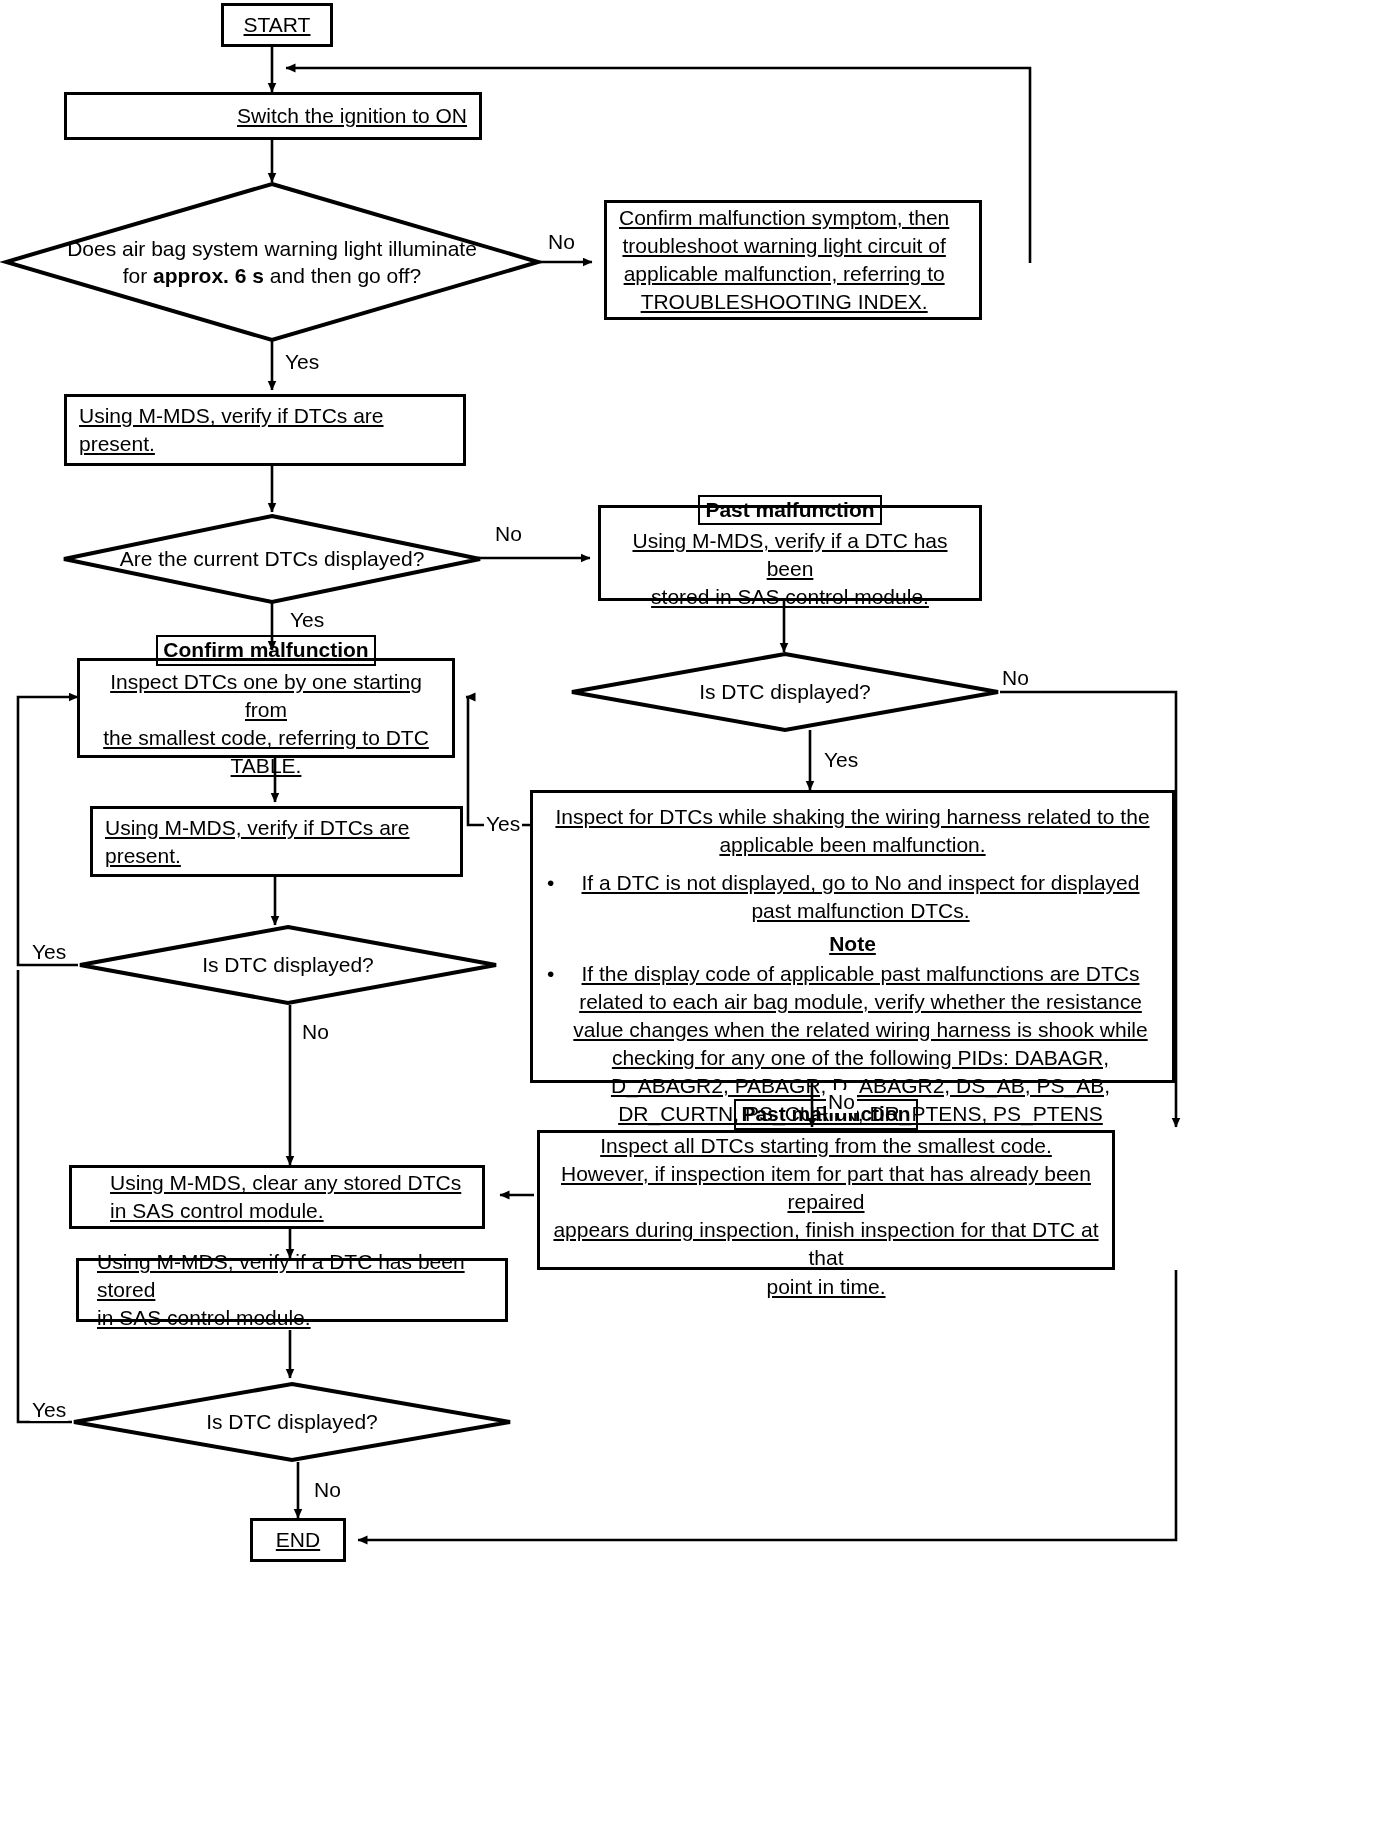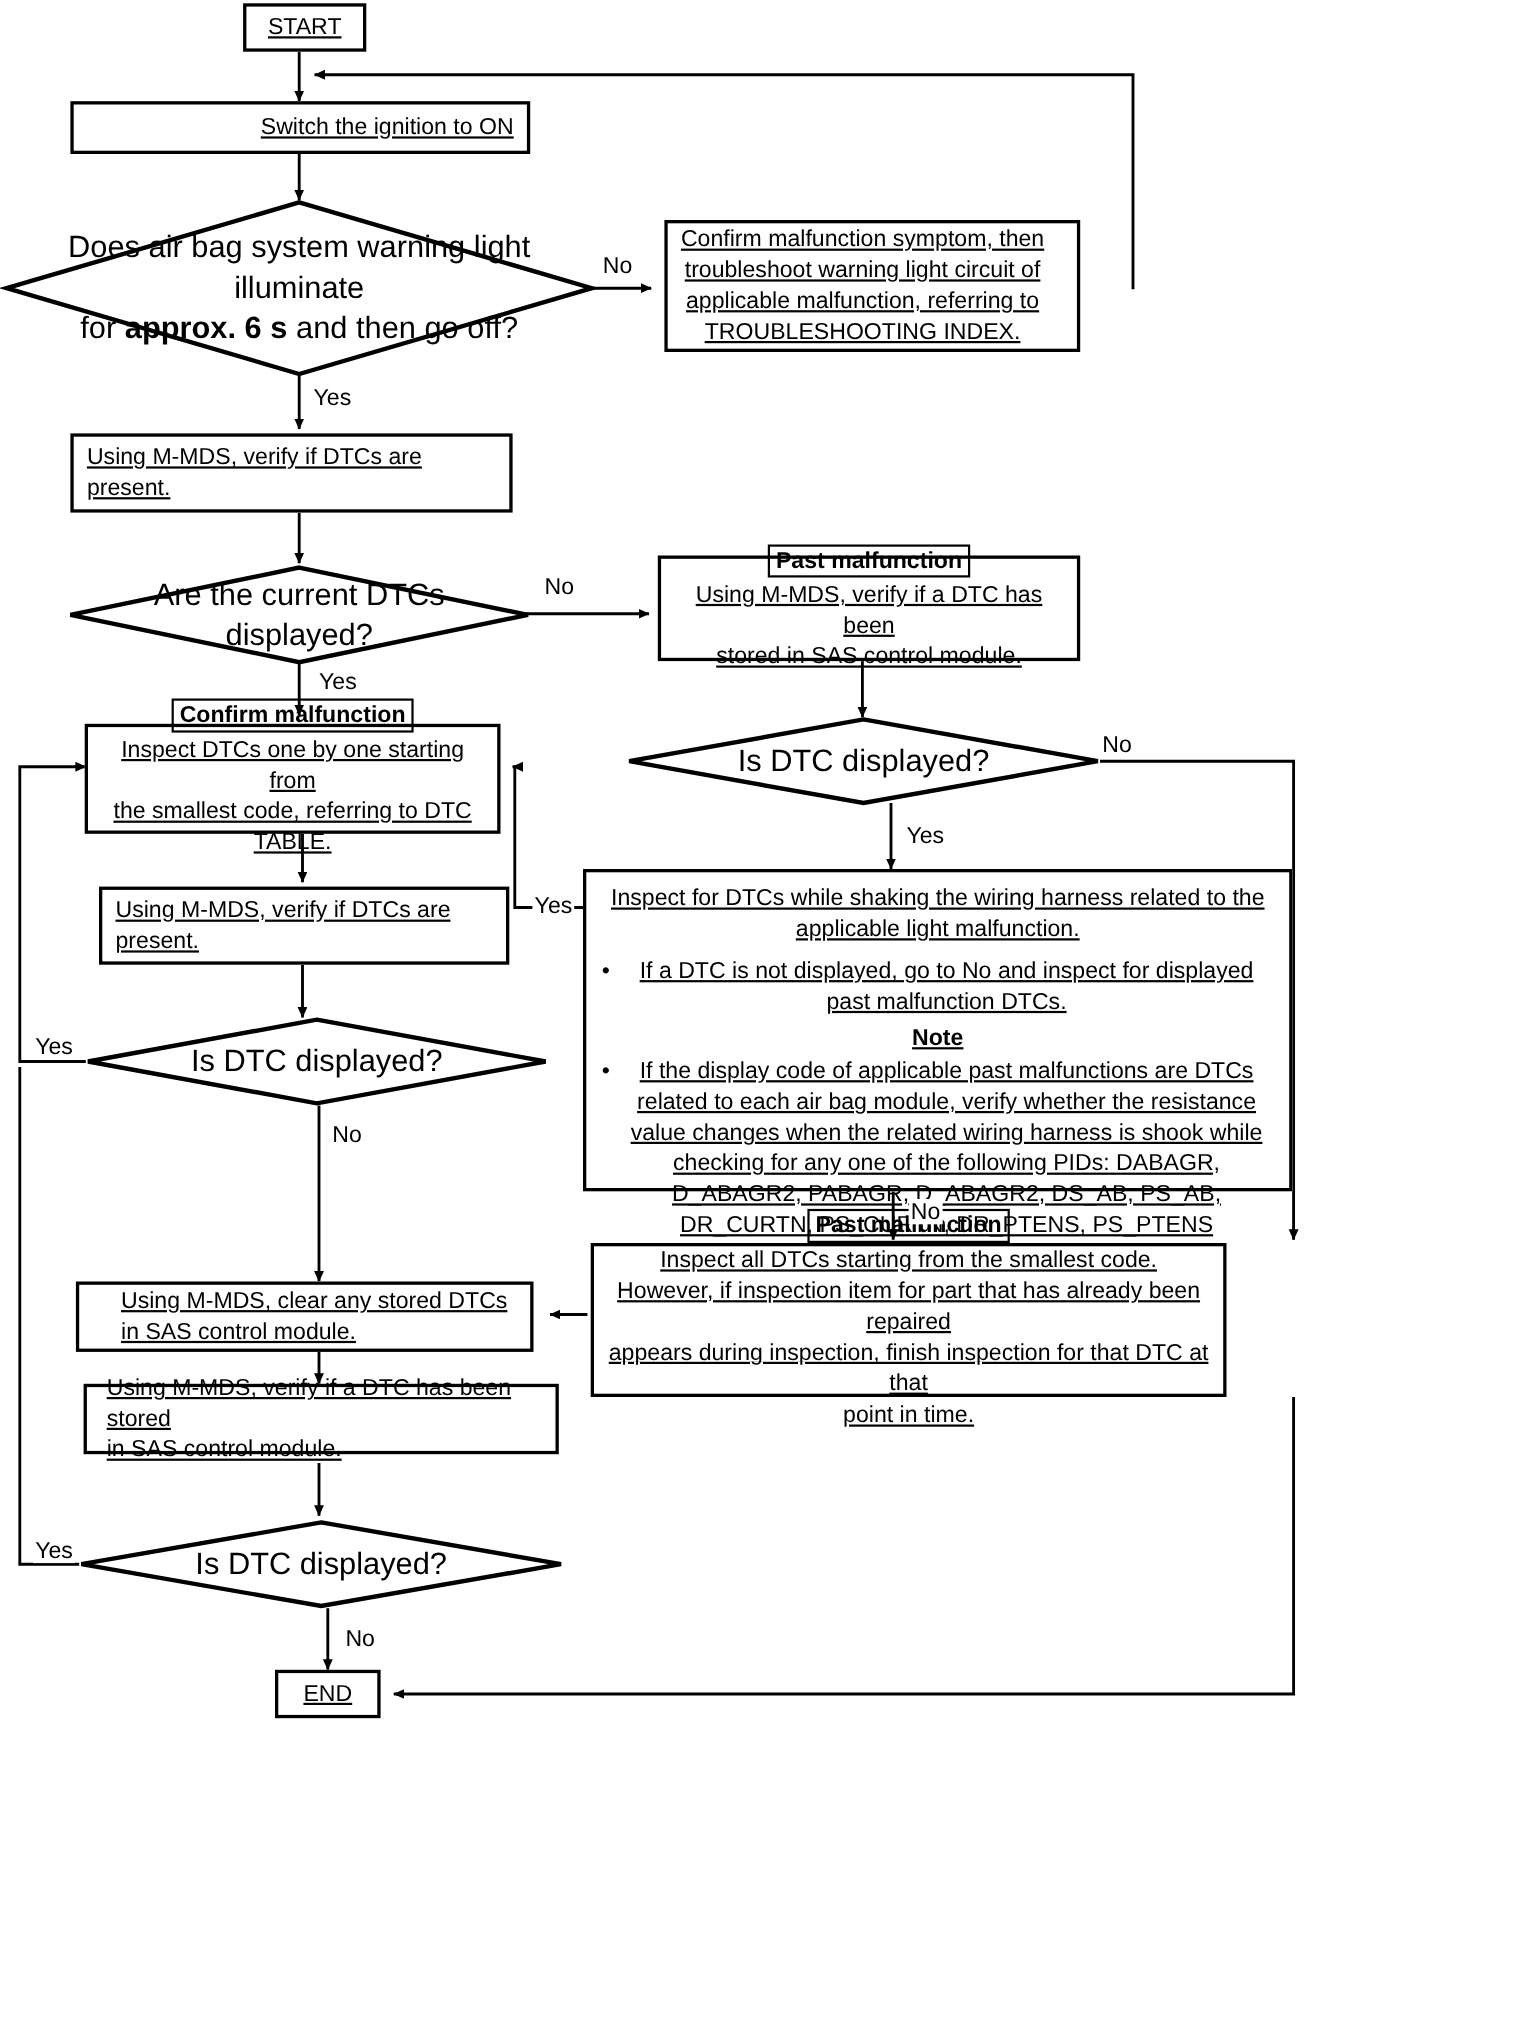--- a/index.html
+++ b/index.html
@@ -64,21 +64,21 @@
   .dia-label {
     position: absolute;
     left: 0;
     top: 0;
     width: 100%;
     height: 100%;
     display: flex;
     align-items: center;
     justify-content: center;
     text-align: center;
-    font-size: 28px;
+    font-size: 21px;
     line-height: 1.3;
     padding: 0 34px;
     box-sizing: border-box;
     color: #000;
   }
   .edge-label {
     position: absolute;
     font-size: 21px;
     color: #000;
     background: #ffffff;
@@ -255,21 +255,21 @@
     <svg width="420" height="80" viewBox="0 0 420 80">
       <polygon points="210,2 418,40 210,78 2,40" fill="#fff" stroke="#000" stroke-width="4"></polygon>
     </svg>
     <div class="dia-label">Is DTC displayed?</div>
   </div>
 
   <div class="node pbox" style="left:530px; top:790px; width:645px; height:293px;">
     <div class="pbox-inner blk" style="align-self:flex-start; padding-top:10px;">
       <div class="para-tight">
         <span>Inspect for DTCs while shaking the wiring harness related to the</span><br>
-        <span>applicable light malfunction.</span>
+        <span>applicable been malfunction.</span>
       </div>
       <div class="spacer6"></div>
       <ul class="bullets">
         <li>If a DTC is not displayed, go to No and inspect for displayed past malfunction DTCs.</li>
       </ul>
       <div class="note-hd">Note</div>
       <ul class="bullets">
         <li>If the display code of applicable past malfunctions are DTCs related to each air bag module, verify whether the resistance value changes when the related wiring harness is shook while checking for any one of the following PIDs: DABAGR, D_ABAGR2, PABAGR, D_ABAGR2, DS_AB, PS_AB, DR_CURTN, PS_CURTN, DR_PTENS, PS_PTENS</li>
       </ul>
     </div>

